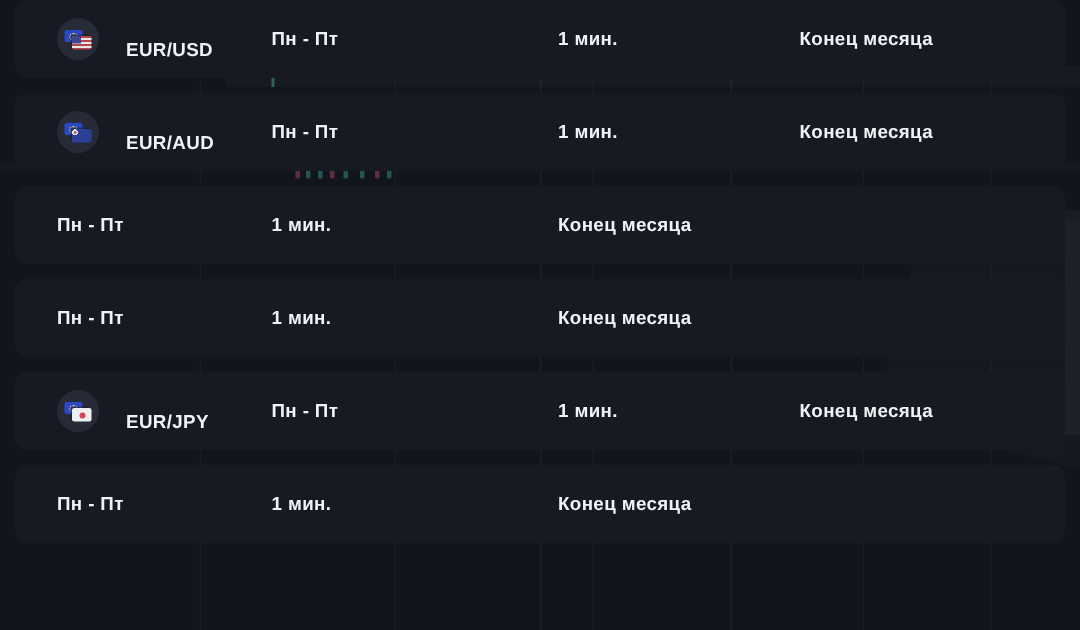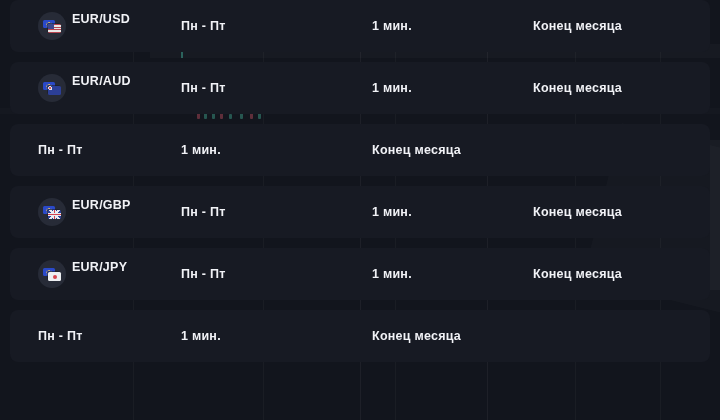--- a/index.html
+++ b/index.html
@@ -28,21 +28,21 @@
   .hdr{height:42px;margin-top:2px;margin-bottom:14px;background:#161922;}
   .hdr .h{
     font-size:11px;font-weight:600;color:#4c5365;letter-spacing:.25px;
   }
   .hdr .h.first{padding-left:2px}
   .row{
     height:52px;margin-bottom:10px;
     font-size:12.5px;font-weight:700;color:#f1f2f6;letter-spacing:.25px;
   }
   .cell{white-space:nowrap}
-  .c1{display:flex;align-items:flex-start;gap:6px}
+  .c1{display:flex;align-items:flex-end;gap:18px}
   .pair-icon{
     width:28px;height:28px;border-radius:50%;background:#272b37;
     position:relative;flex:0 0 28px;overflow:hidden;
   }
   .flag{position:absolute;border-radius:1.5px}
   .flag.base{left:5px;top:8px;width:12px;height:8px;z-index:1}
   .flag.quote{left:10px;top:12px;width:13px;height:9px;z-index:2;
     box-shadow:-1px -1px 0 rgba(23,26,35,.55)}
 
   
@@ -121,27 +121,20 @@
     <div class="cell">Конец месяца</div>
   </div>
 
   <div class="card row">
     <div class="cell">Пн - Пт</div>
     <div class="cell">1 мин.</div>
     <div class="cell">Конец месяца</div>
   </div>
 
   <div class="card row">
-    <div class="cell c1">
-      <span class="pair-icon">
-        <i class="flag base flag-eu"></i>
-        <i class="flag quote flag-gb"></i>
-      </span>
-      <span>EUR/GBP</span>
-    </div>
     <div class="cell">Пн - Пт</div>
     <div class="cell">1 мин.</div>
     <div class="cell">Конец месяца</div>
   </div>
 
   <div class="card row">
     <div class="cell c1">
       <span class="pair-icon">
         <i class="flag base flag-eu"></i>
         <i class="flag quote flag-jp"></i>

